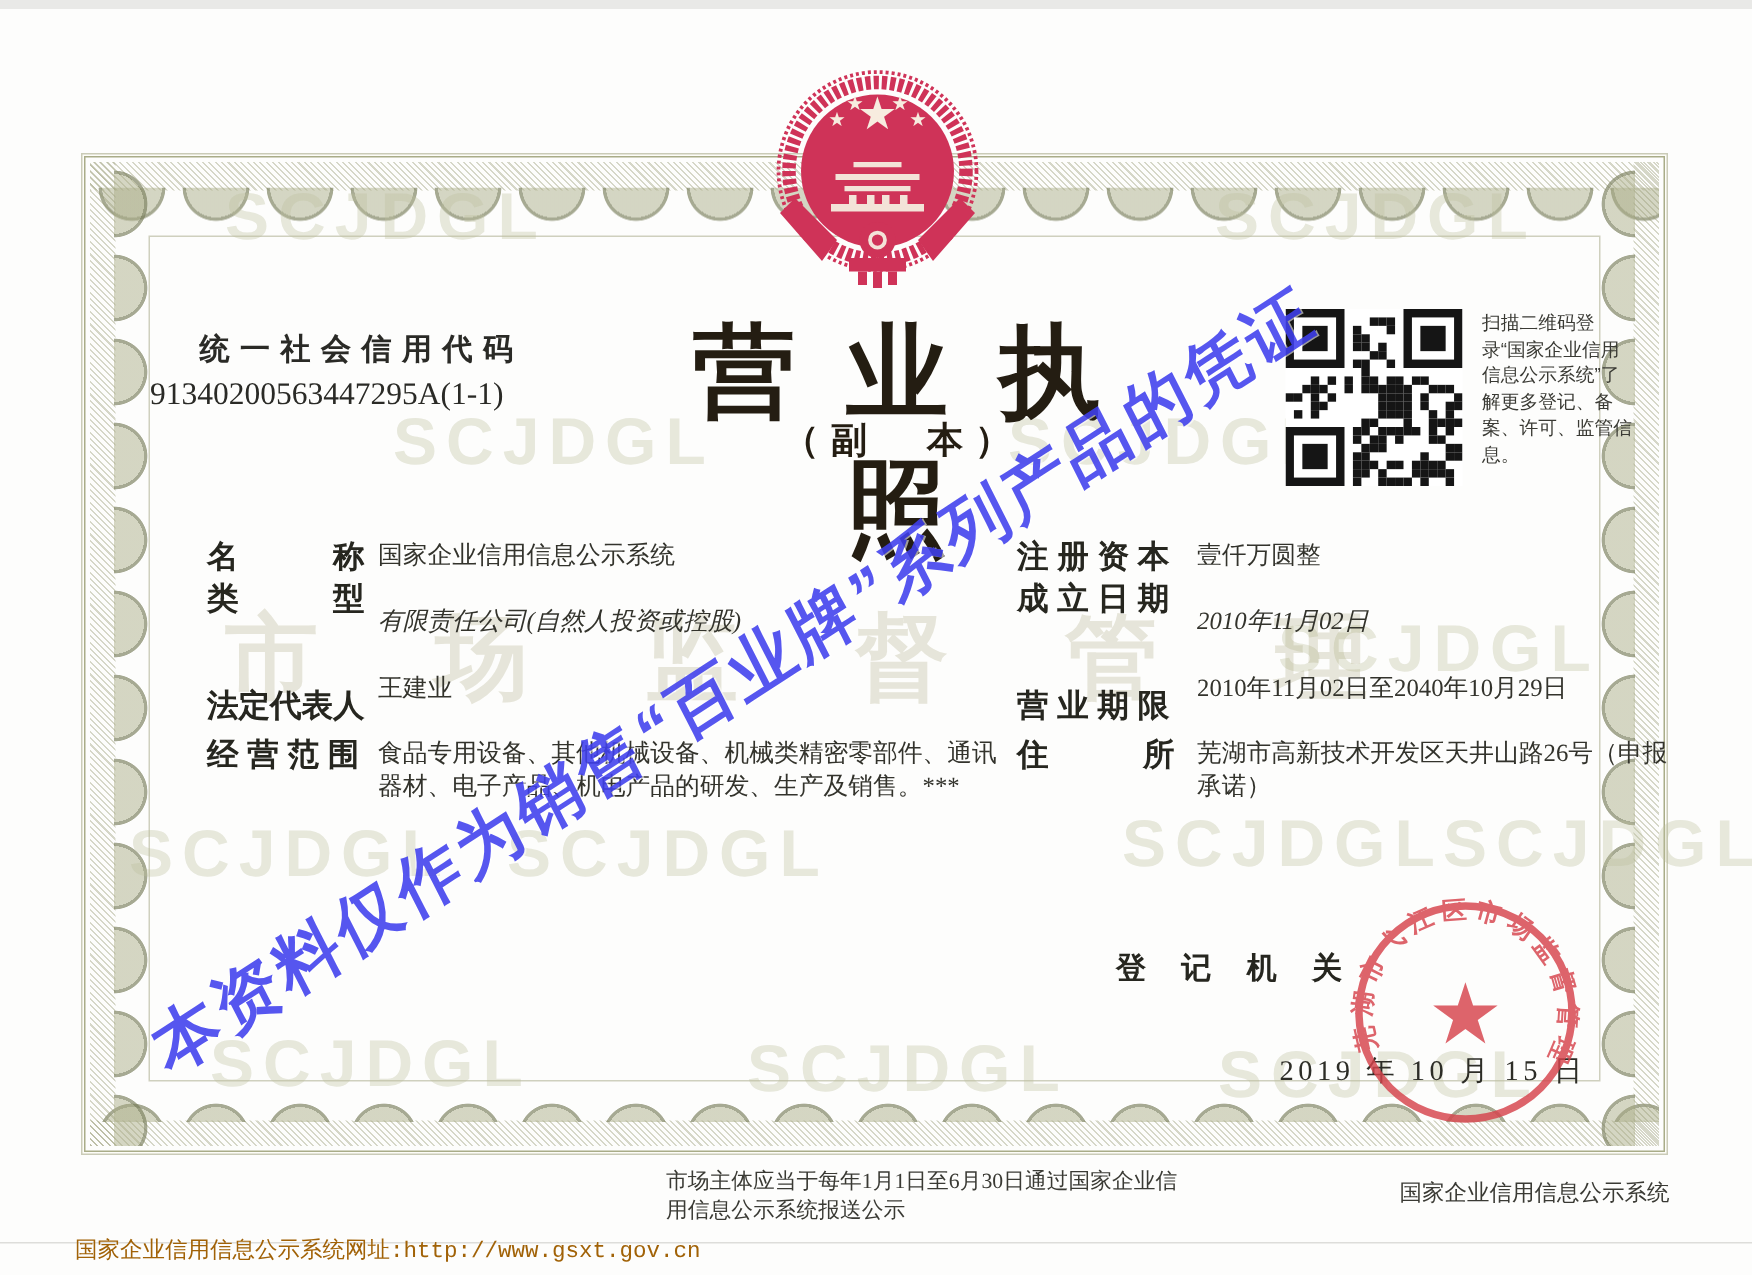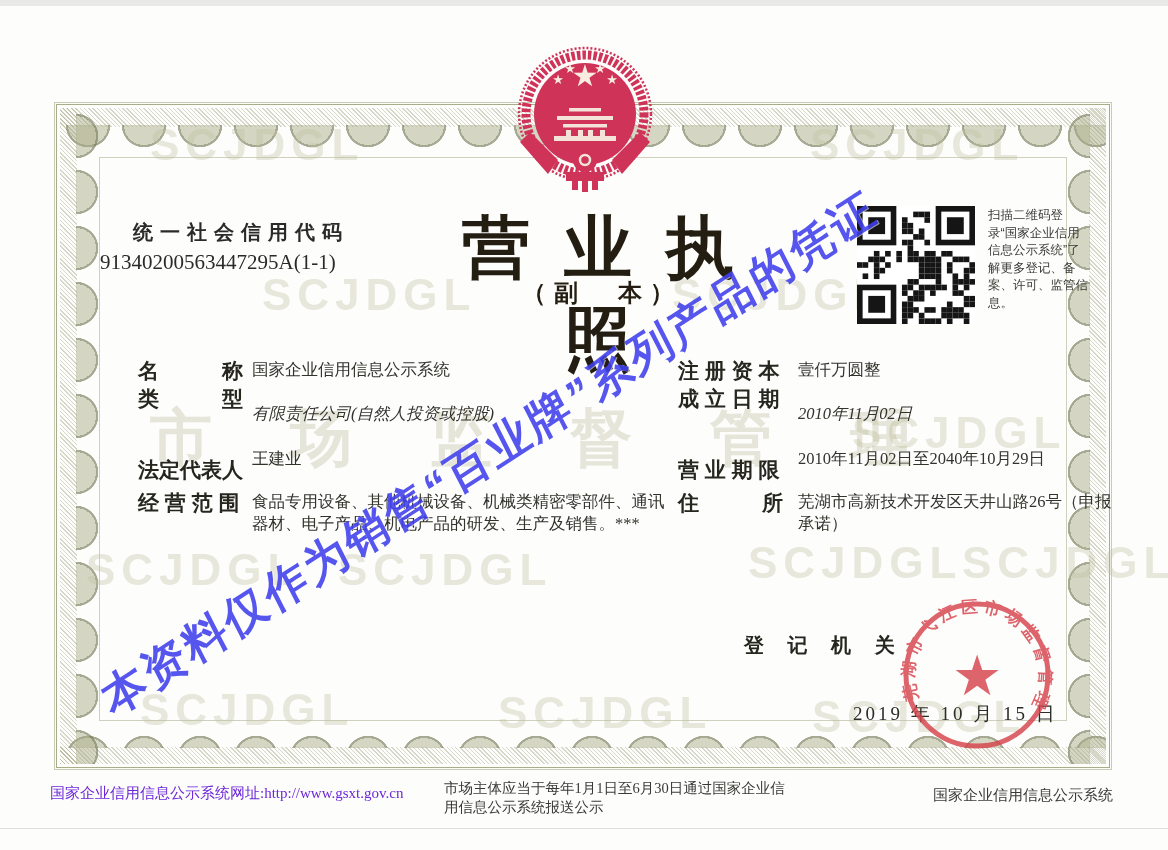--- a/index.html
+++ b/index.html
@@ -77,22 +77,22 @@
   .row-v0 { top:359px; } .row-v1 { top:403px;font-style:italic; } .row-v2 { top:448px; } .row-v3 { top:491px; }
 
   
   .reg-label { position:absolute; left:744px; top:632px; font-size:20px; font-weight:bold;
     letter-spacing:9px; color:#26261f; z-index:3; }
   .issue-date { position:absolute; left:853px; top:701px; font-family:"Liberation Serif", serif;
     font-size:19px; letter-spacing:3px; color:#2d2d27; z-index:3; }
   .seal { position:absolute; left:898px; top:596px; z-index:4; opacity:.82; }
 
   
-  .footer-left { position:absolute; left:50px; top:784px; font-family:Liberation Serif, serif;
-    font-size:15px; color:#6d28d9; z-index:3; }
+  .footer-left { position:absolute; left:50px; top:824px; font-family:Liberation Mono, monospace;
+    font-size:15px; color:#a16207; z-index:3; }
   .footer-middle { position:absolute; left:444px; top:779px; width:344px; font-family:"Liberation Serif", serif;
     font-size:14.5px; line-height:19px; color:#3a3a34; z-index:3; }
   .footer-right { position:absolute; left:933px; top:786px; font-family:"Liberation Serif", serif;
     font-size:15px; color:#3a3a34; z-index:3; }
 
   
   .wm-diagonal { position:absolute; left:92px; top:676px; transform-origin:0 0;
     transform:rotate(-33deg) skewX(-6deg); font-size:45px; font-weight:bold;
     letter-spacing:3px; color:#4040ee; opacity:.88; white-space:nowrap; z-index:5;
     text-shadow:1px 1px 0 rgba(255,255,255,.65); }

